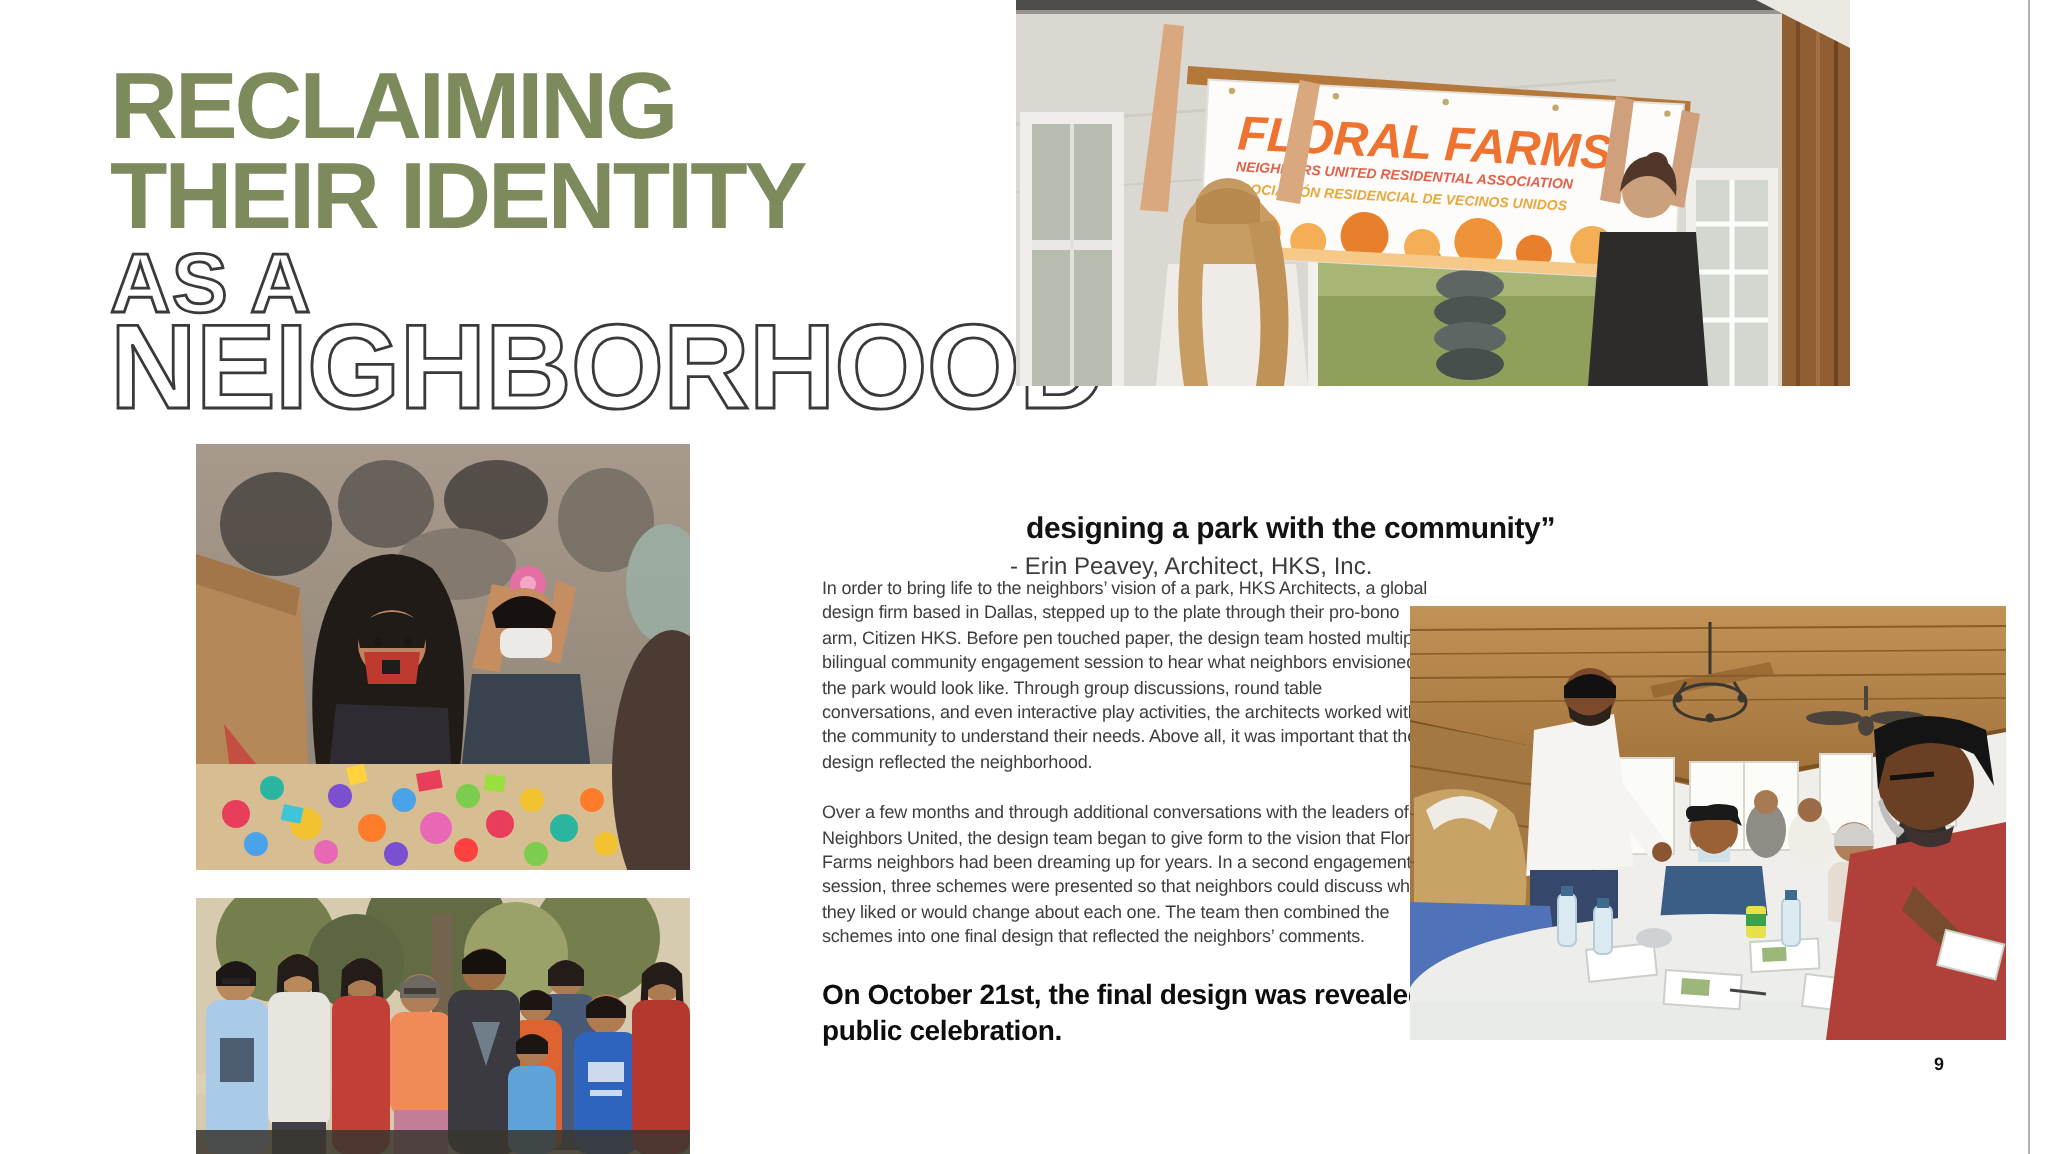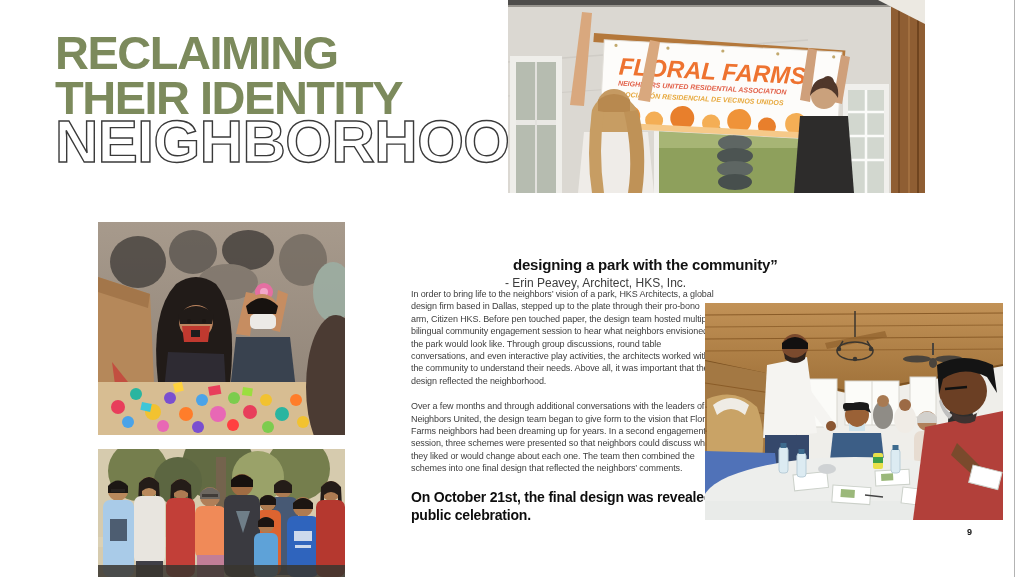--- a/index.html
+++ b/index.html
@@ -33,20 +33,21 @@
   .edge-line{position:absolute;left:1014px;top:0;width:1px;height:577px;background:#b3b3b3;}
 </style>
 </head>
 <body>
 
 <div class="canvas">
 
   <div class="heading">
     <div class="h-solid">RECLAIMING</div>
     <div class="h-solid">THEIR IDENTITY</div>
+    <div class="h-outline h-asa">AS A</div>
     <div class="h-outline h-neigh">NEIGHBORHOOD</div>
   </div>
 
   <svg id="photo-banner" class="photo" viewBox="0 0 417 193">
     <rect x="0" y="0" width="417" height="193" fill="#dbd8d2"></rect>
     <rect x="0" y="0" width="417" height="5" fill="#4e4d4b"></rect>
     <rect x="0" y="5" width="417" height="2" fill="#97948e"></rect>
     <line x1="0" y1="62" x2="300" y2="40" stroke="#cfccc6" stroke-width="1.5"></line>
     <line x1="0" y1="96" x2="180" y2="84" stroke="#cfccc6" stroke-width="1"></line>
 

